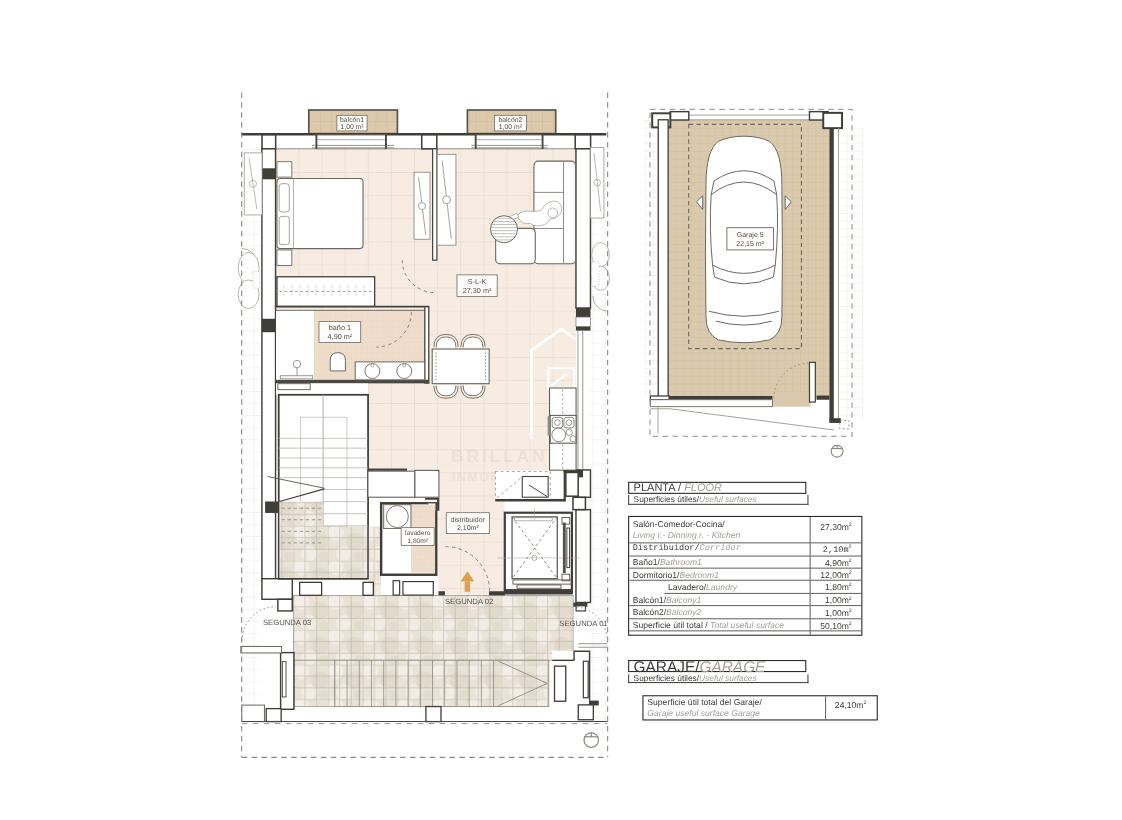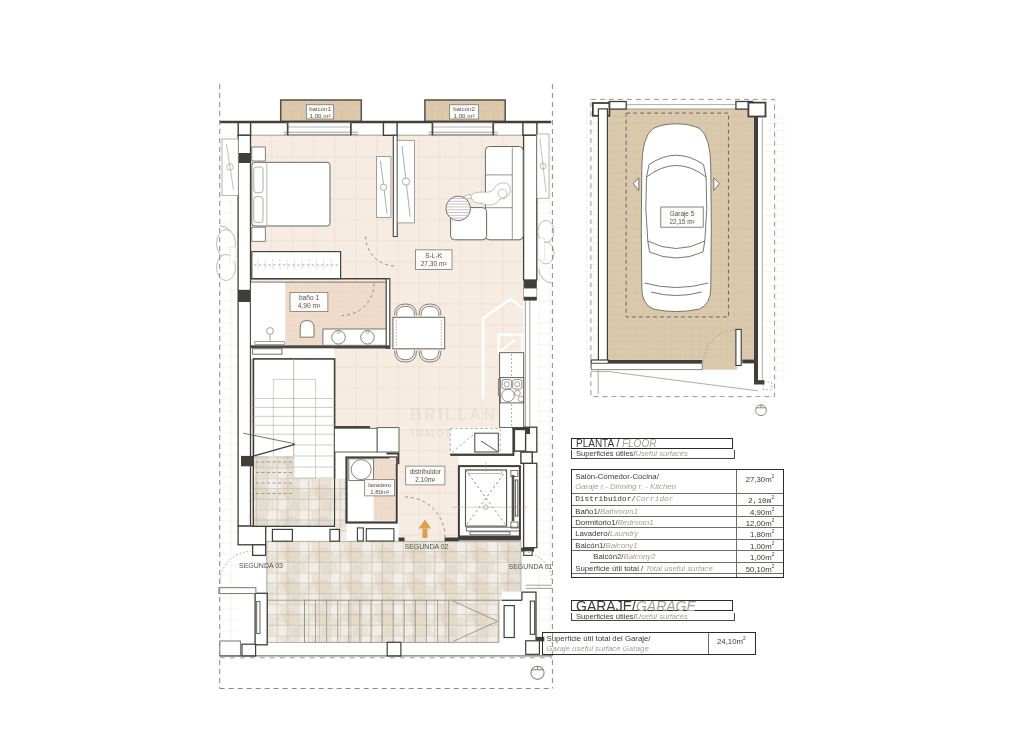--- a/index.html
+++ b/index.html
@@ -576,43 +576,43 @@
 <div id="tables">
 
 <div class="tbl" style="left:571px;top:437.5px;width:156px;height:9.5px;border:1.9px solid #2c2b29;padding-left:4px;font-size:10px;line-height:10px;">PLANTA / <span class="it">FLOOR</span></div>
 
 <div class="tbl" style="left:571px;top:450.3px;width:158.2px;height:7.5px;border:0.9px solid #4a4945;border-top:none;padding-left:4px;font-size:7.6px;line-height:7.5px;">Superficies útiles/<span class="it">Useful surfaces</span></div>
 
 <div class="tbl" style="left:570.7px;top:469.3px;width:211.6px;height:107px;border:1.5px solid #2c2b29;font-size:7.8px;">
 
 <div style="position:absolute;left:164.5px;top:0;width:0;height:107px;border-left:0.9px solid #6f6d68;"></div>
 
-<div style="position:relative;height:21.2px;border-bottom:0.9px solid #6f6d68;padding:1.5px 0 0 3.5px;line-height:9.8px;">Salón-Comedor-Cocina/<br><span class="it">Garaje r.- Dinning r. - Kitchen</span><span style="position:absolute;right:9px;top:1.5px;">27,30m<sup>2</sup></span></div>
+<div style="position:relative;height:21.2px;border-bottom:0.9px solid #6f6d68;padding:1.5px 0 0 3.5px;line-height:9.8px;">Salón-Comedor-Cocina/<br><span class="it">Living r.- Dinning r. - Kitchen</span><span style="position:absolute;right:9px;top:1.5px;">27,30m<sup>2</sup></span></div>
 
 <div style="position:relative;height:9.6px;border-bottom:0.9px solid #6f6d68;padding:1px 0 0 3.5px;font-family:Liberation Mono, monospace;">Distribuidor/<span class="it">Corridor</span><span style="position:absolute;right:9px;top:1px;">2,10m<sup>2</sup></span></div>
 
 <div style="position:relative;height:9.3px;border-bottom:0.9px solid #6f6d68;padding:1px 0 0 3.5px;">Baño1/<span class="it">Bathroom1</span><span style="position:absolute;right:9px;top:1px;">4,90m<sup>2</sup></span></div>
 
 <div style="position:relative;height:9.6px;border-bottom:0.9px solid #6f6d68;padding:1px 0 0 3.5px;">Dormitorio1/<span class="it">Bedroom1</span><span style="position:absolute;right:9px;top:1px;">12,00m<sup>2</sup></span></div>
 
-<div style="position:relative;height:9.3px;border-bottom:0.9px solid #6f6d68;padding:1px 0 0 3.5px;">Lavadero/<span class="it">Laundry</span><span style="position:absolute;right:9px;top:1px;">1,80m<sup>2</sup></span></div>
+<div style="position:relative;height:9.3px;border-bottom:0.9px solid #6f6d68;padding:1px 0 0 3.5px;margin-left:32px;">Lavadero/<span class="it">Laundry</span><span style="position:absolute;right:9px;top:1px;">1,80m<sup>2</sup></span></div>
 
 <div style="position:relative;height:9.6px;border-bottom:0.9px solid #6f6d68;padding:1px 0 0 3.5px;">Balcón1/<span class="it">Balcony1</span><span style="position:absolute;right:9px;top:1px;">1,00m<sup>2</sup></span></div>
 
-<div style="position:relative;height:9.3px;border-bottom:0.9px solid #6f6d68;padding:1px 0 0 3.5px;margin-left:18px;">Balcón2/<span class="it">Balcony2</span><span style="position:absolute;right:9px;top:1px;">1,00m<sup>2</sup></span></div>
+<div style="position:relative;height:9.3px;border-bottom:0.9px solid #6f6d68;padding:1px 0 0 3.5px;">Balcón2/<span class="it">Balcony2</span><span style="position:absolute;right:9px;top:1px;">1,00m<sup>2</sup></span></div>
 
 <div style="position:relative;height:9.3px;border-bottom:0.9px solid #6f6d68;padding:1px 0 0 3.5px;">Superficie útil total / <span class="it">Total useful surface</span><span style="position:absolute;right:9px;top:1px;">50,10m<sup>2</sup></span></div>
 
 <div style="position:relative;height:7px;"></div>
 </div>
 
 <div class="tbl" style="left:571px;top:599.6px;width:156px;height:9.8px;border:1.9px solid #2c2b29;padding-left:4px;font-size:14px;line-height:10.2px;">GARAJE/<span class="it">GARAGE</span></div>
 
 <div class="tbl" style="left:571px;top:612.9px;width:158.2px;height:7.5px;border:0.9px solid #4a4945;border-top:none;padding-left:4px;font-size:7.6px;line-height:7.5px;">Superficies útiles/<span class="it">Useful surfaces</span></div>
 
-<div class="tbl" style="left:542px;top:631.9px;width:211.6px;height:21.5px;border:1.5px solid #2c2b29;font-size:7.8px;">
+<div class="tbl" style="left:584px;top:631.9px;width:211.6px;height:21.5px;border:1.5px solid #2c2b29;font-size:7.8px;">
 
 <div style="position:absolute;left:164.5px;top:0;width:0;height:21.5px;border-left:0.9px solid #6f6d68;"></div>
 
 <div style="position:relative;height:21.5px;padding:1.5px 0 0 3.5px;line-height:9.8px;">Superficie útil total del Garaje/<br><span class="it">Garaje useful surface Garage</span><span style="position:absolute;right:9px;top:1.5px;">24,10m<sup>2</sup></span></div>
 </div>
 </div>
 </div>
 
 </body></html>

